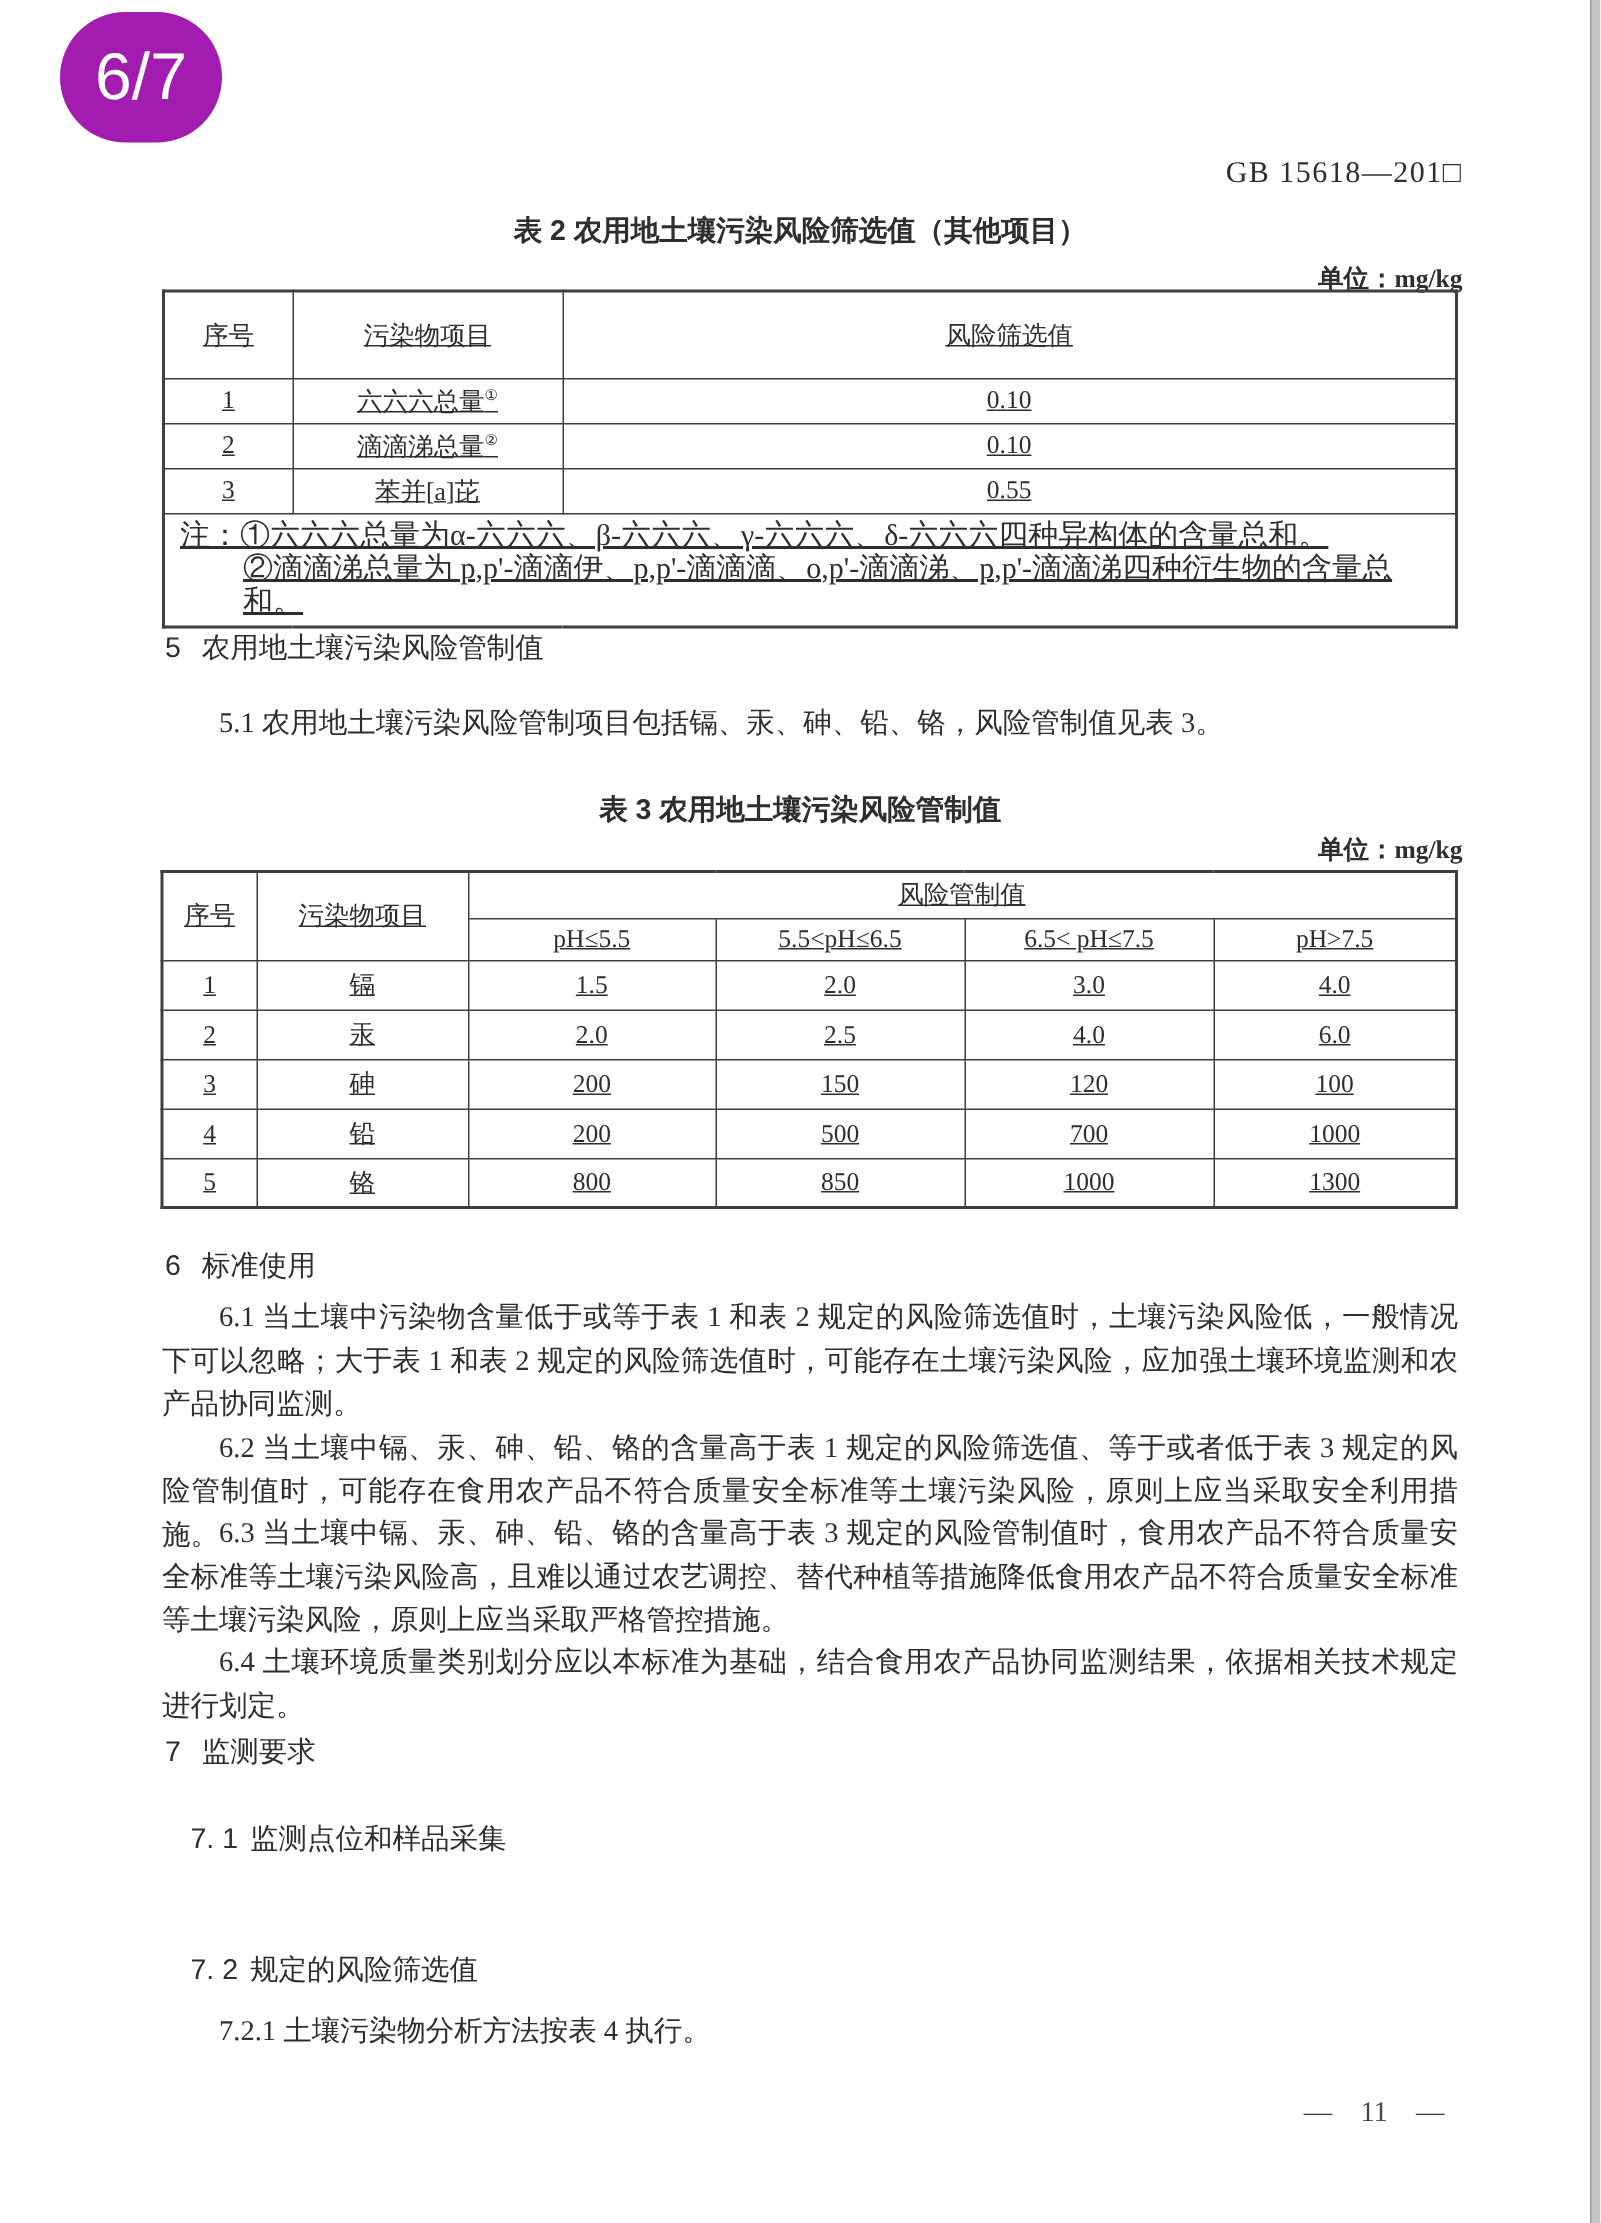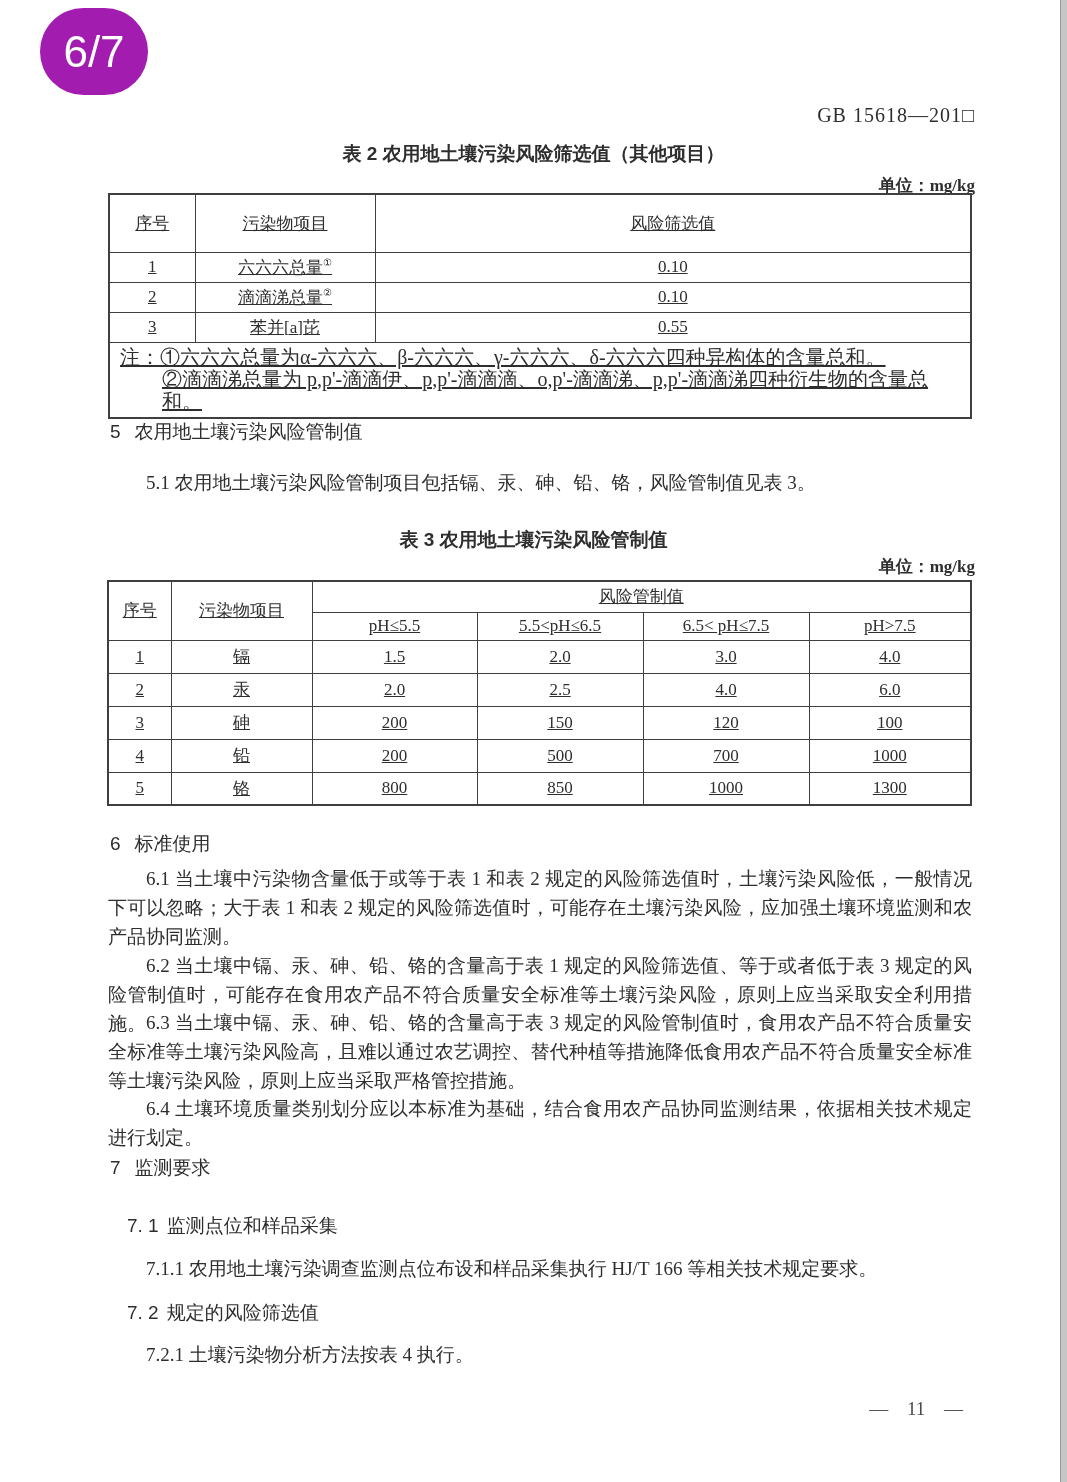--- a/index.html
+++ b/index.html
@@ -196,21 +196,20 @@
   <div class="para" style="top:951px;">6.2 当土壤中镉、汞、砷、铅、铬的含量高于表 1 规定的风险筛选值、等于或者低于表 3 规定的风险管制值时，可能存在食用农产品不符合质量安全标准等土壤污染风险，原则上应当采取安全利用措施。</div>
   <div class="para" style="top:1008px;">6.3 当土壤中镉、汞、砷、铅、铬的含量高于表 3 规定的风险管制值时，食用农产品不符合质量安全标准等土壤污染风险高，且难以通过农艺调控、替代种植等措施降低食用农产品不符合质量安全标准等土壤污染风险，原则上应当采取严格管控措施。</div>
   <div class="para" style="top:1094px;">6.4 土壤环境质量类别划分应以本标准为基础，结合食用农产品协同监测结果，依据相关技术规定进行划定。</div>
 
   <div class="heading" style="top:1155px;">
     <span class="hnum">7</span><span>监测要求</span>
   </div>
   <div class="heading sub" style="top:1213px;">
     <span class="hnum">7. 1</span><span>监测点位和样品采集</span>
   </div>
-  <div class="para" style="top:1254px;">7.1.1 农用地土壤污染调查监测点位布设和样品采集执行 HJ/T 166 等相关技术规定要求。</div>
   <div class="heading sub" style="top:1300px;">
     <span class="hnum">7. 2</span><span>规定的风险筛选值</span>
   </div>
   <div class="para" style="top:1340px;">7.2.1 土壤污染物分析方法按表 4 执行。</div>
 
   <div class="footer-page">— 11 —</div>
 
 </div>
 
 </body></html>

